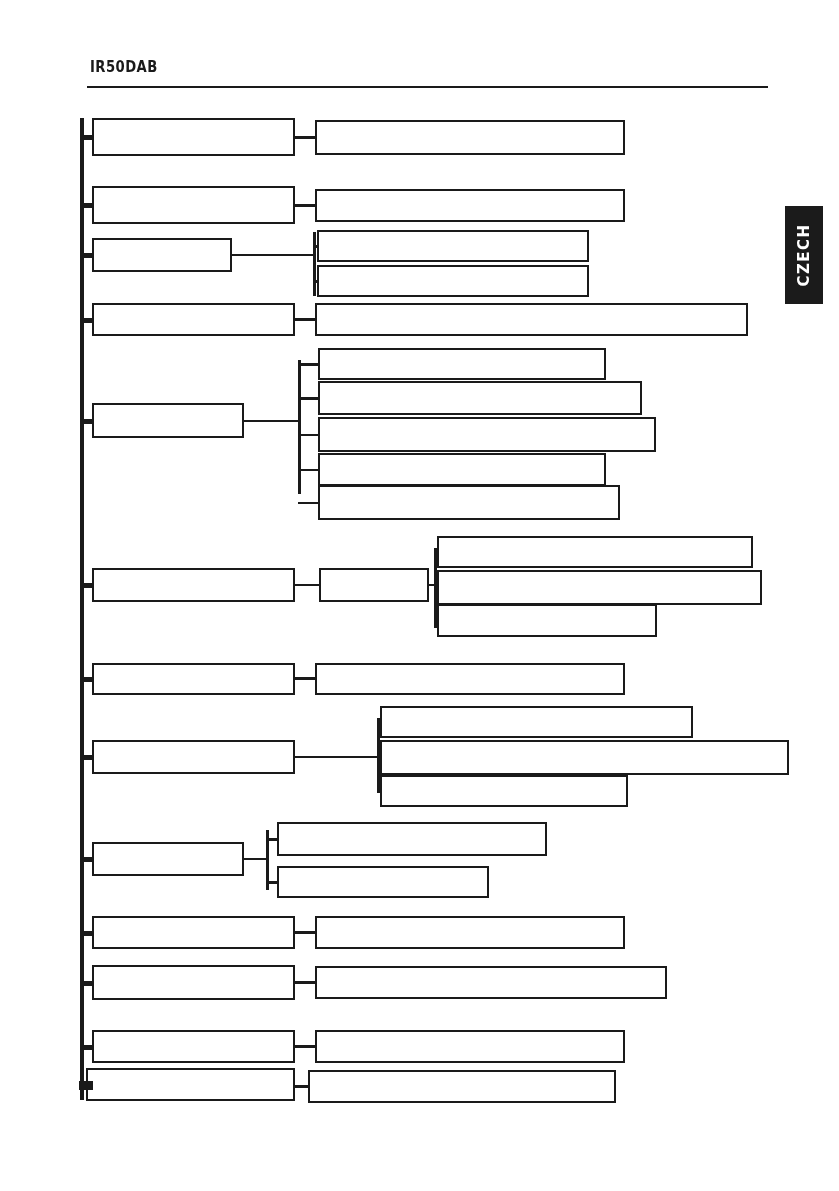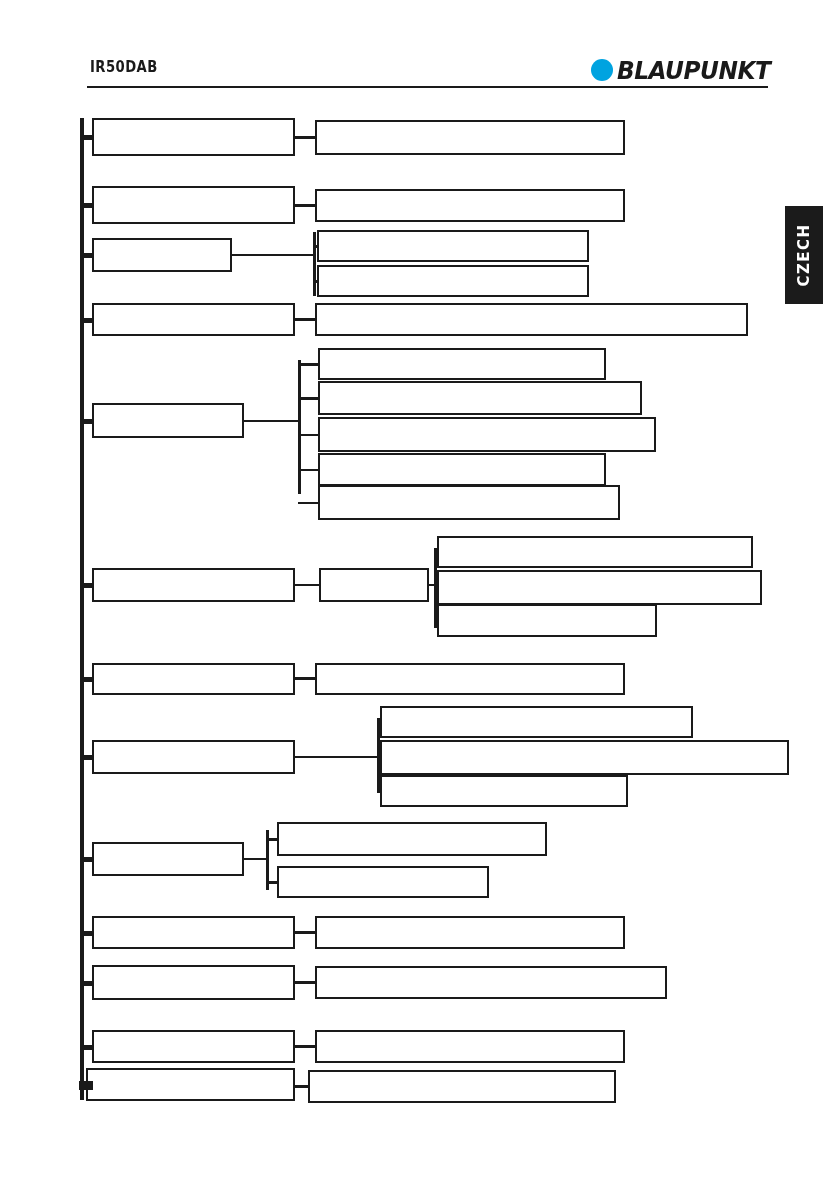--- a/index.html
+++ b/index.html
@@ -59,24 +59,20 @@
   .stub{height:4px;}
   .hconn{height:2px;}
   .vbracket{width:2.5px;}
   .hbracket{height:2.5px;}
 </style>
 </head>
 <body>
 
 <div id="header">
   <div id="model-title">IR50DAB</div>
-  <div id="brand-logo">
-    <span id="brand-dot"></span>
-    <span id="brand-word">BLAUPUNKT</span>
-  </div>
   <div id="header-rule"></div>
 </div>
 
 <div id="lang-tab">
   <span id="lang-tab-label">CZECH</span>
 </div>
 
 <div id="tree">
     <div class="line trunk" style="left: 80px; top: 118px; height: 982px;"></div>
     <div class="line stub" style="left: 80px; top: 135px; width: 14px; height: 5px;"></div>

